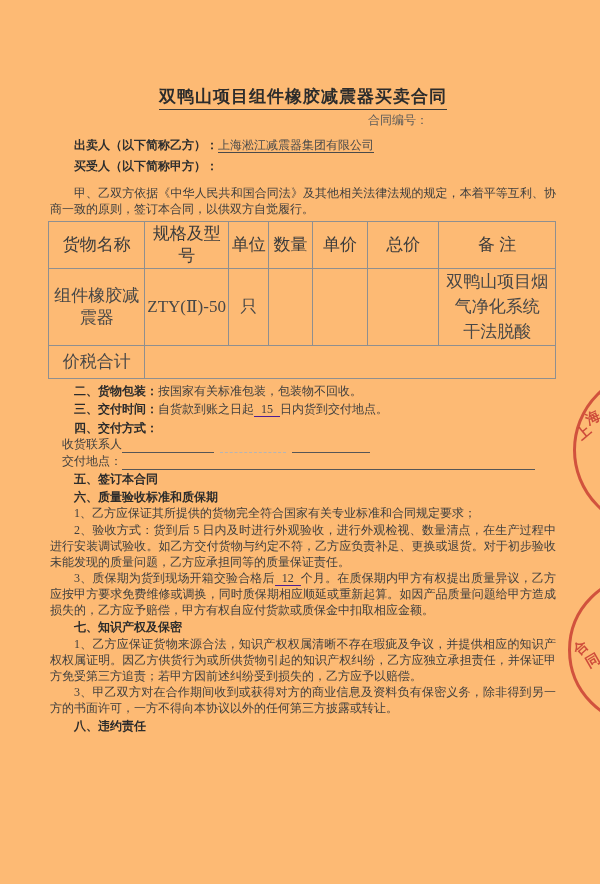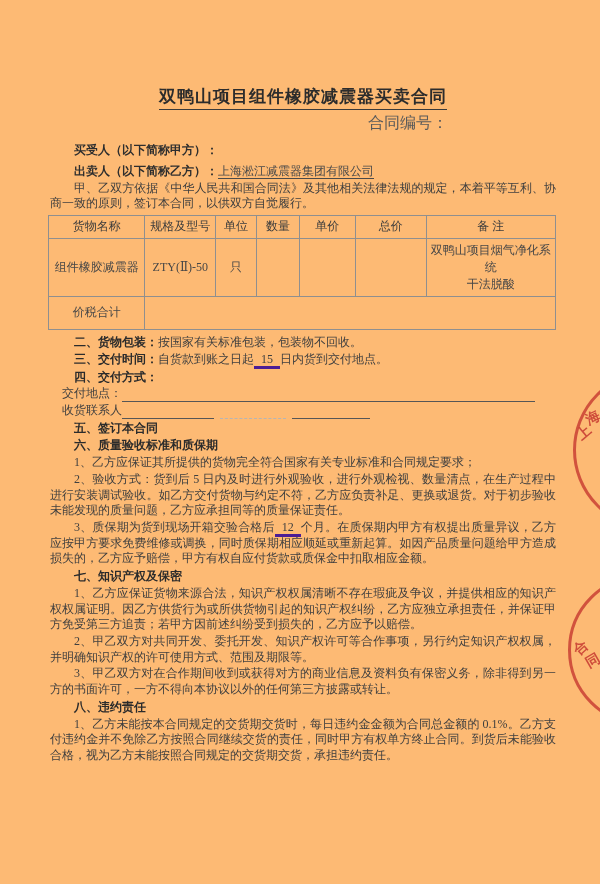--- a/index.html
+++ b/index.html
@@ -11,39 +11,39 @@
   .doc{
     position:relative;width:600px;height:884px;background:#fdba74;
     overflow:hidden;color:#3f3f3f;font-size:12px;line-height:1.31;
   }
   .content{padding:86px 44px 0 50px;}
   .title-wrap{text-align:center;margin:0 0 2px 0;}
   .doc-title{
     font-size:17px;font-weight:bold;color:#2c2c2c;letter-spacing:1px;
     border-bottom:1.5px solid #3a3a3a;padding-bottom:1px;display:inline-block;
   }
-  .contract-no{margin:3px 0 0 318px;color:#5a5a5a;font-size:16px;}
+  .contract-no{margin:3px 0 0 318px;color:#5a5a5a;font-size:12px;}
   .party-line{margin:9px 0 0 24px;font-weight:bold;color:#2e2e2e;}
   .party-line + .party-line{margin-top:5px;}
   .seller-name{font-weight:normal;color:#4a4a4a;text-decoration:underline;text-underline-offset:3px;}
   p{margin:1px 0;text-align:justify;}
   .indent2{text-indent:2em;}
   .indent1{text-indent:1em;}
   .sec-heading{font-weight:bold;color:#2b2b2b;text-indent:2em;margin-top:2px;}
-  .inline-label{font-weight:bold;color:#2b2b2b;}
+  .inline-label{font-weight:bold;color:#2b2b2b;font-family:Liberation Mono, monospace;}
   table{
     border-collapse:collapse;width:508px;margin:3px 0 5px -2px;
-    font-size:12px;color:#474747;
+    font-size:17px;color:#474747;
   }
   th,td{border:1px solid #8f8f8f;text-align:center;padding:1px 2px;font-weight:normal;}
   th{height:20px;color:#3c3c3c;}
   .row-goods td{height:55px;}
   .row-total td{height:30px;font-family:Liberation Serif, serif;}
   .remark-cell div{line-height:1.45;}
-  .uval{border-bottom:3px solid #4c1d95;padding:0 7px;}
+  .uval{border-bottom:1px solid #4c1d95;padding:0 7px;}
   .fill{display:inline-block;border-bottom:1px solid #565656;height:11px;vertical-align:bottom;}
   .fill-dotted{display:inline-block;border-bottom:1px dashed #b5b5b5;height:11px;vertical-align:bottom;}
   .ul-para{text-decoration:underline;text-underline-offset:3.5px;}
   
   .seal{
     position:absolute;border-radius:50%;
     border:3px solid rgba(197,56,48,0.8);
     box-sizing:border-box;
   }
   .seal-char{
@@ -56,26 +56,26 @@
 
 <div class="doc">
   <div class="content">
 
     <div class="title-wrap">
       <span class="doc-title">双鸭山项目组件橡胶减震器买卖合同</span>
     </div>
 
     <div class="contract-no">合同编号：</div>
 
-    <div class="party-line">买受人（以下简称甲方）：</div>
     <div class="party-line">
       <span>出卖人（以下简称乙方）：</span><span class="seller-name">上海淞江减震器集团有限公司</span>
     </div>
+    <div class="party-line">买受人（以下简称甲方）：</div>
 
-    <p class="indent2" style="margin-top:1px">甲、乙双方依据《中华人民共和国合同法》及其他相关法律法规的规定，本着平等互利、协商一致的原则，签订本合同，以供双方自觉履行。</p>
+    <p class="indent2" style="margin-top:12px">甲、乙双方依据《中华人民共和国合同法》及其他相关法律法规的规定，本着平等互利、协商一致的原则，签订本合同，以供双方自觉履行。</p>
 
 
     <table>
       <thead>
         <tr>
           <th style="width:19%">货物名称</th>
           <th style="width:14%">规格及型号</th>
           <th style="width:8%">单位</th>
           <th style="width:8.5%">数量</th>
           <th style="width:11%">单价</th>
@@ -106,42 +106,40 @@
     <p class="indent2">
       <span class="inline-label">二、货物包装：</span><span>按国家有关标准包装，包装物不回收。</span>
     </p>
 
     <p class="indent2">
       <span class="inline-label">三、交付时间：</span><span>自货款到账之日起</span><span class="uval">15</span><span>日内货到交付地点。</span>
     </p>
 
     <p class="sec-heading" style="text-indent:2em">四、交付方式：</p>
     <p class="indent1">
-      <span>交付地点：</span><span class="fill" style="width:413px"></span>
+      <span>收货联系人</span><span class="fill" style="width:92px"></span><span class="fill-dotted" style="width:66px;margin-left:6px"></span><span class="fill" style="width:78px;margin-left:6px"></span>
     </p>
     <p class="indent1">
-      <span>收货联系人</span><span class="fill" style="width:92px"></span><span class="fill-dotted" style="width:66px;margin-left:6px"></span><span class="fill" style="width:78px;margin-left:6px"></span>
+      <span>交付地点：</span><span class="fill" style="width:413px"></span>
     </p>
 
     <p class="sec-heading">五、签订本合同</p>
 
     <p class="sec-heading">六、质量验收标准和质保期</p>
     <p class="indent2">1、乙方应保证其所提供的货物完全符合国家有关专业标准和合同规定要求；</p>
     <p class="indent2">2、验收方式：货到后 5 日内及时进行外观验收，进行外观检视、数量清点，在生产过程中进行安装调试验收。如乙方交付货物与约定不符，乙方应负责补足、更换或退货。对于初步验收未能发现的质量问题，乙方应承担同等的质量保证责任。</p>
     <p class="indent2">
       <span>3、质保期为货到现场开箱交验合格后</span><span class="uval">12</span><span>个月。在质保期内甲方有权提出质量异议，乙方应按甲方要求免费维修或调换，同时质保期相应顺延或重新起算。如因产品质量问题给甲方造成损失的，乙方应予赔偿，甲方有权自应付货款或质保金中扣取相应金额。</span>
     </p>
 
     <p class="sec-heading">七、知识产权及保密</p>
     <p class="indent2">1、乙方应保证货物来源合法，知识产权权属清晰不存在瑕疵及争议，并提供相应的知识产权权属证明。因乙方供货行为或所供货物引起的知识产权纠纷，乙方应独立承担责任，并保证甲方免受第三方追责；若甲方因前述纠纷受到损失的，乙方应予以赔偿。</p>
-    <p class="indent2">2、甲乙双方对共同开发、委托开发、知识产权许可等合作事项，另行约定知识产权权属，并明确知识产权的许可使用方式、范围及期限等。</p>
     <p class="indent2">3、甲乙双方对在合作期间收到或获得对方的商业信息及资料负有保密义务，除非得到另一方的书面许可，一方不得向本协议以外的任何第三方披露或转让。</p>
 
     <p class="sec-heading">八、违约责任</p>
-    <p class="indent2">1、乙方未能按本合同规定的交货期交货时，每日违约金金额为合同总金额的 0.1%。乙方支付违约金并不免除乙方按照合同继续交货的责任，同时甲方有权单方终止合同。到货后未能验收合格，视为乙方未能按照合同规定的交货期交货，承担违约责任。</p>
 
   </div>
 
   <div class="seal" style="left:573px;top:370px;width:160px;height:160px;"></div>
   <span class="seal-char" style="left:577px;top:426px;transform:rotate(-40deg);">上</span>
   <span class="seal-char" style="left:586px;top:411px;transform:rotate(-26deg);">海</span>
 
   <div class="seal" style="left:568px;top:574px;width:152px;height:152px;"></div>
   <span class="seal-char" style="left:574px;top:641px;transform:rotate(-42deg);">合</span>
   <span class="seal-char" style="left:586px;top:654px;transform:rotate(-30deg);">同</span>

